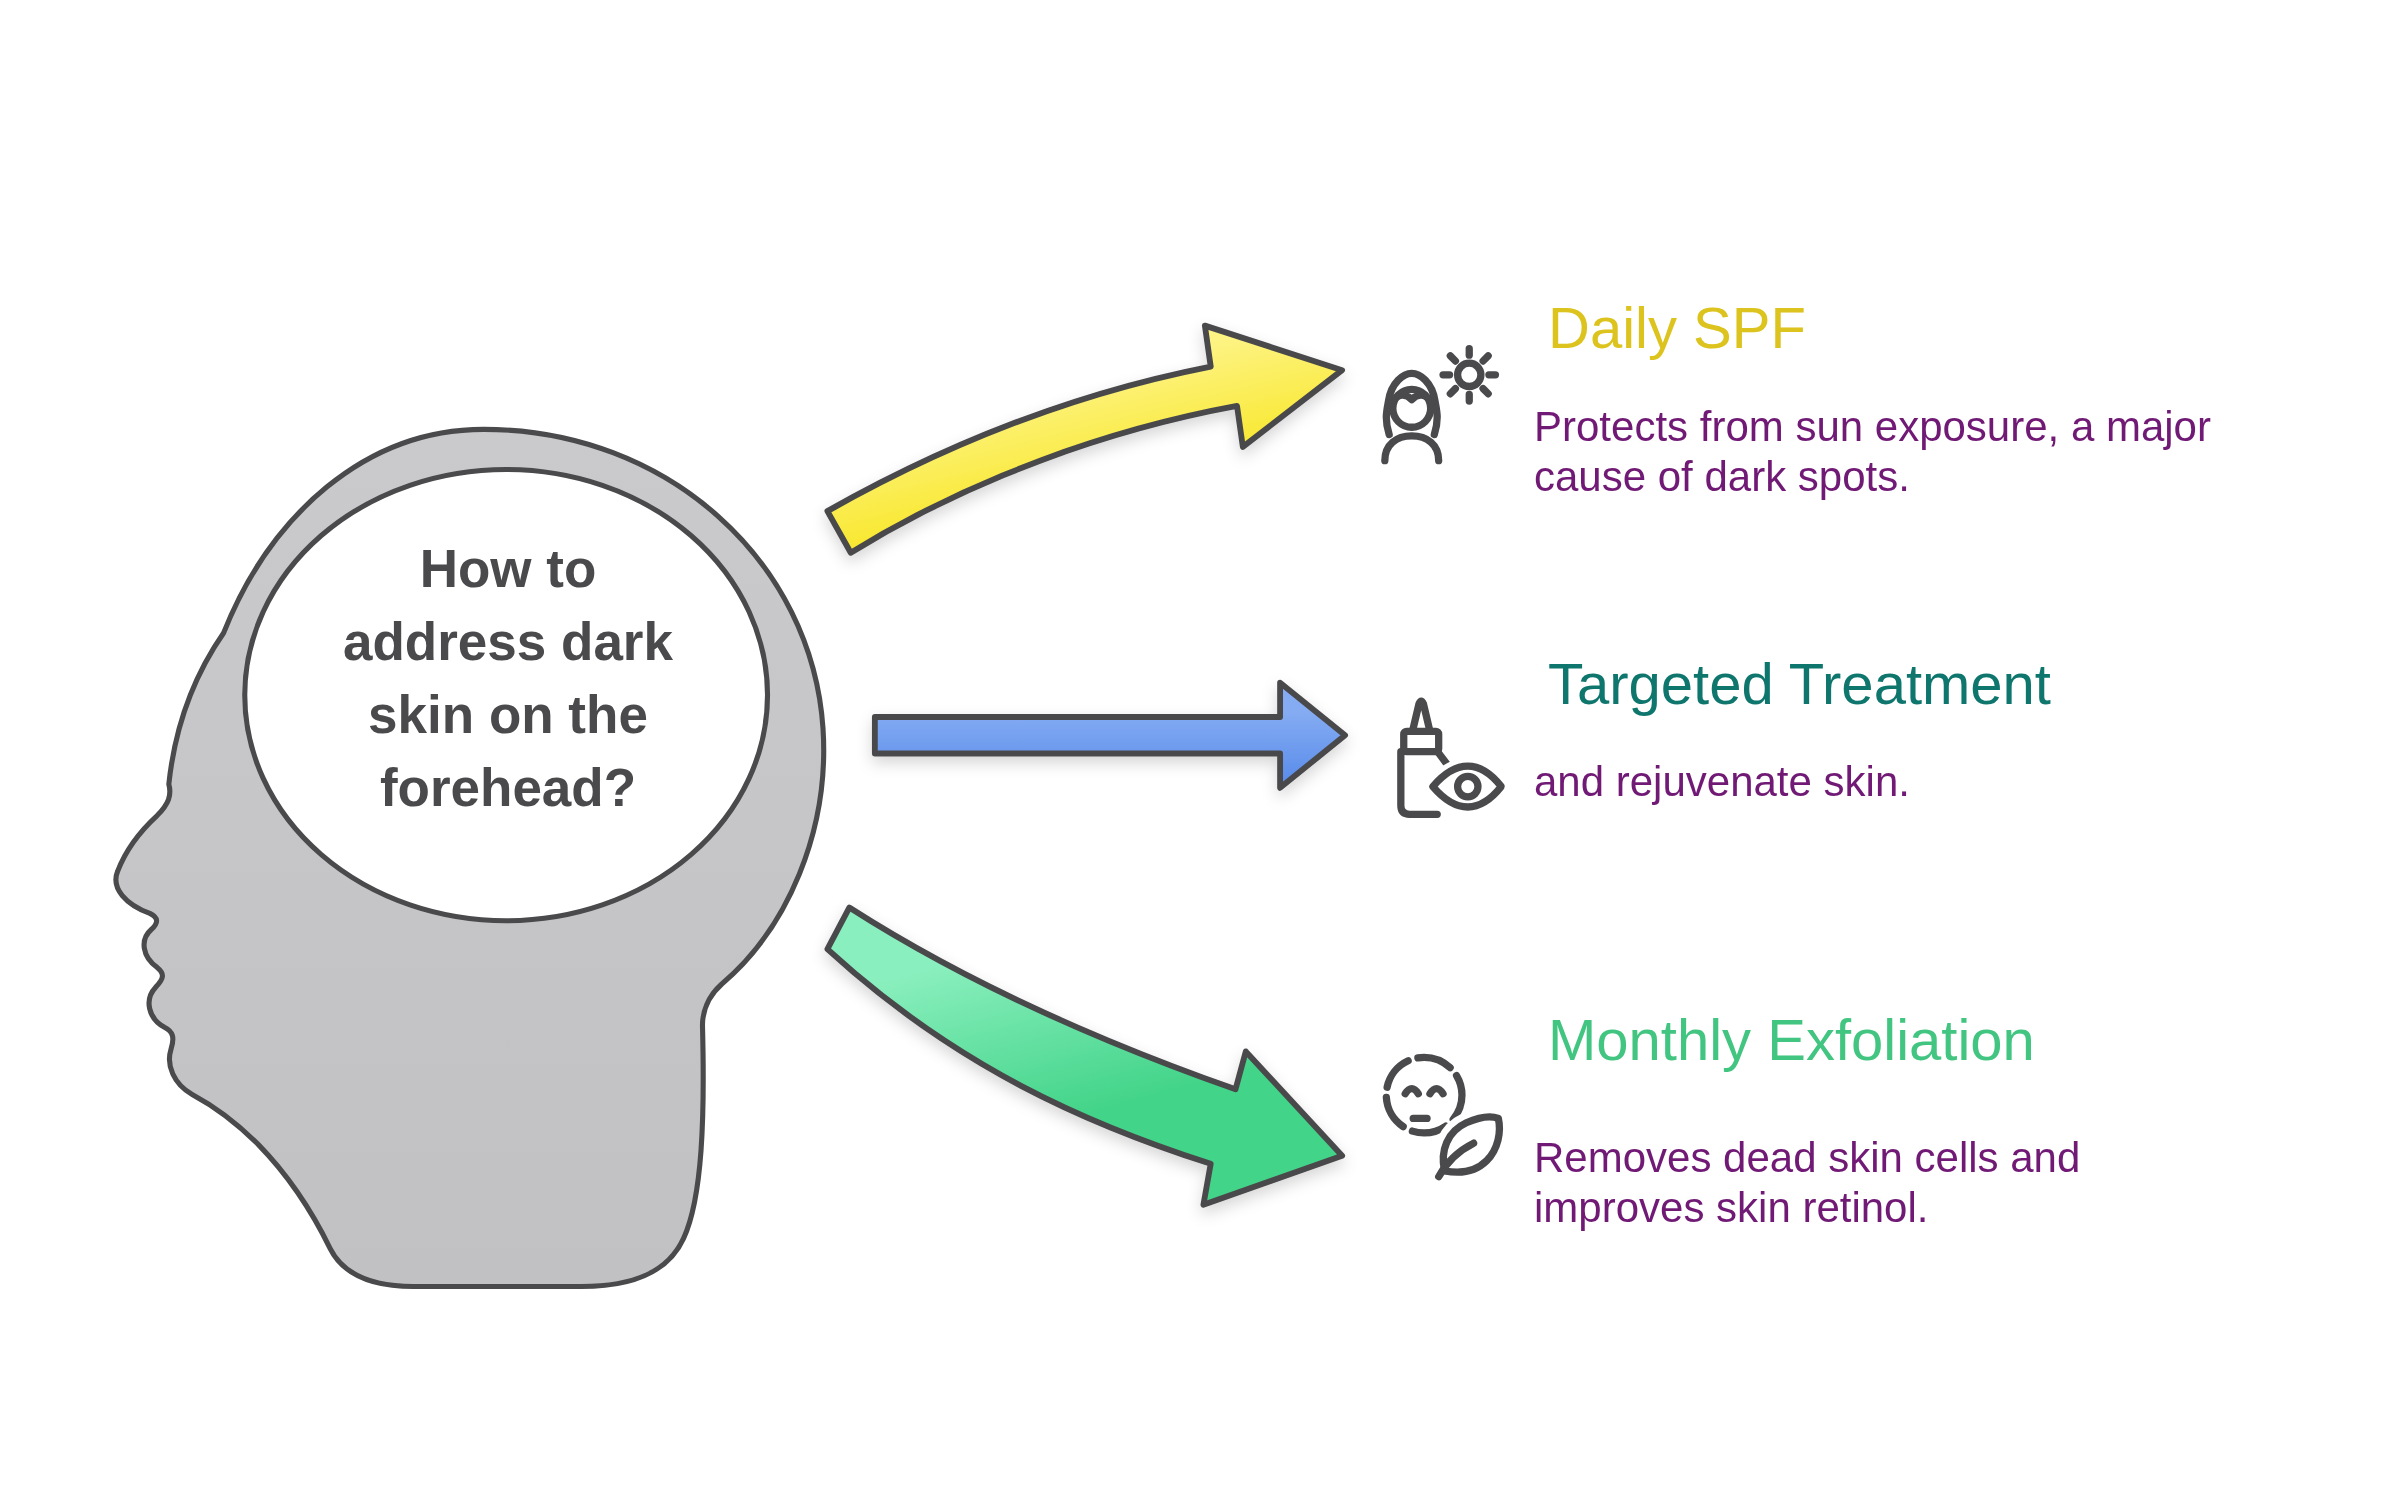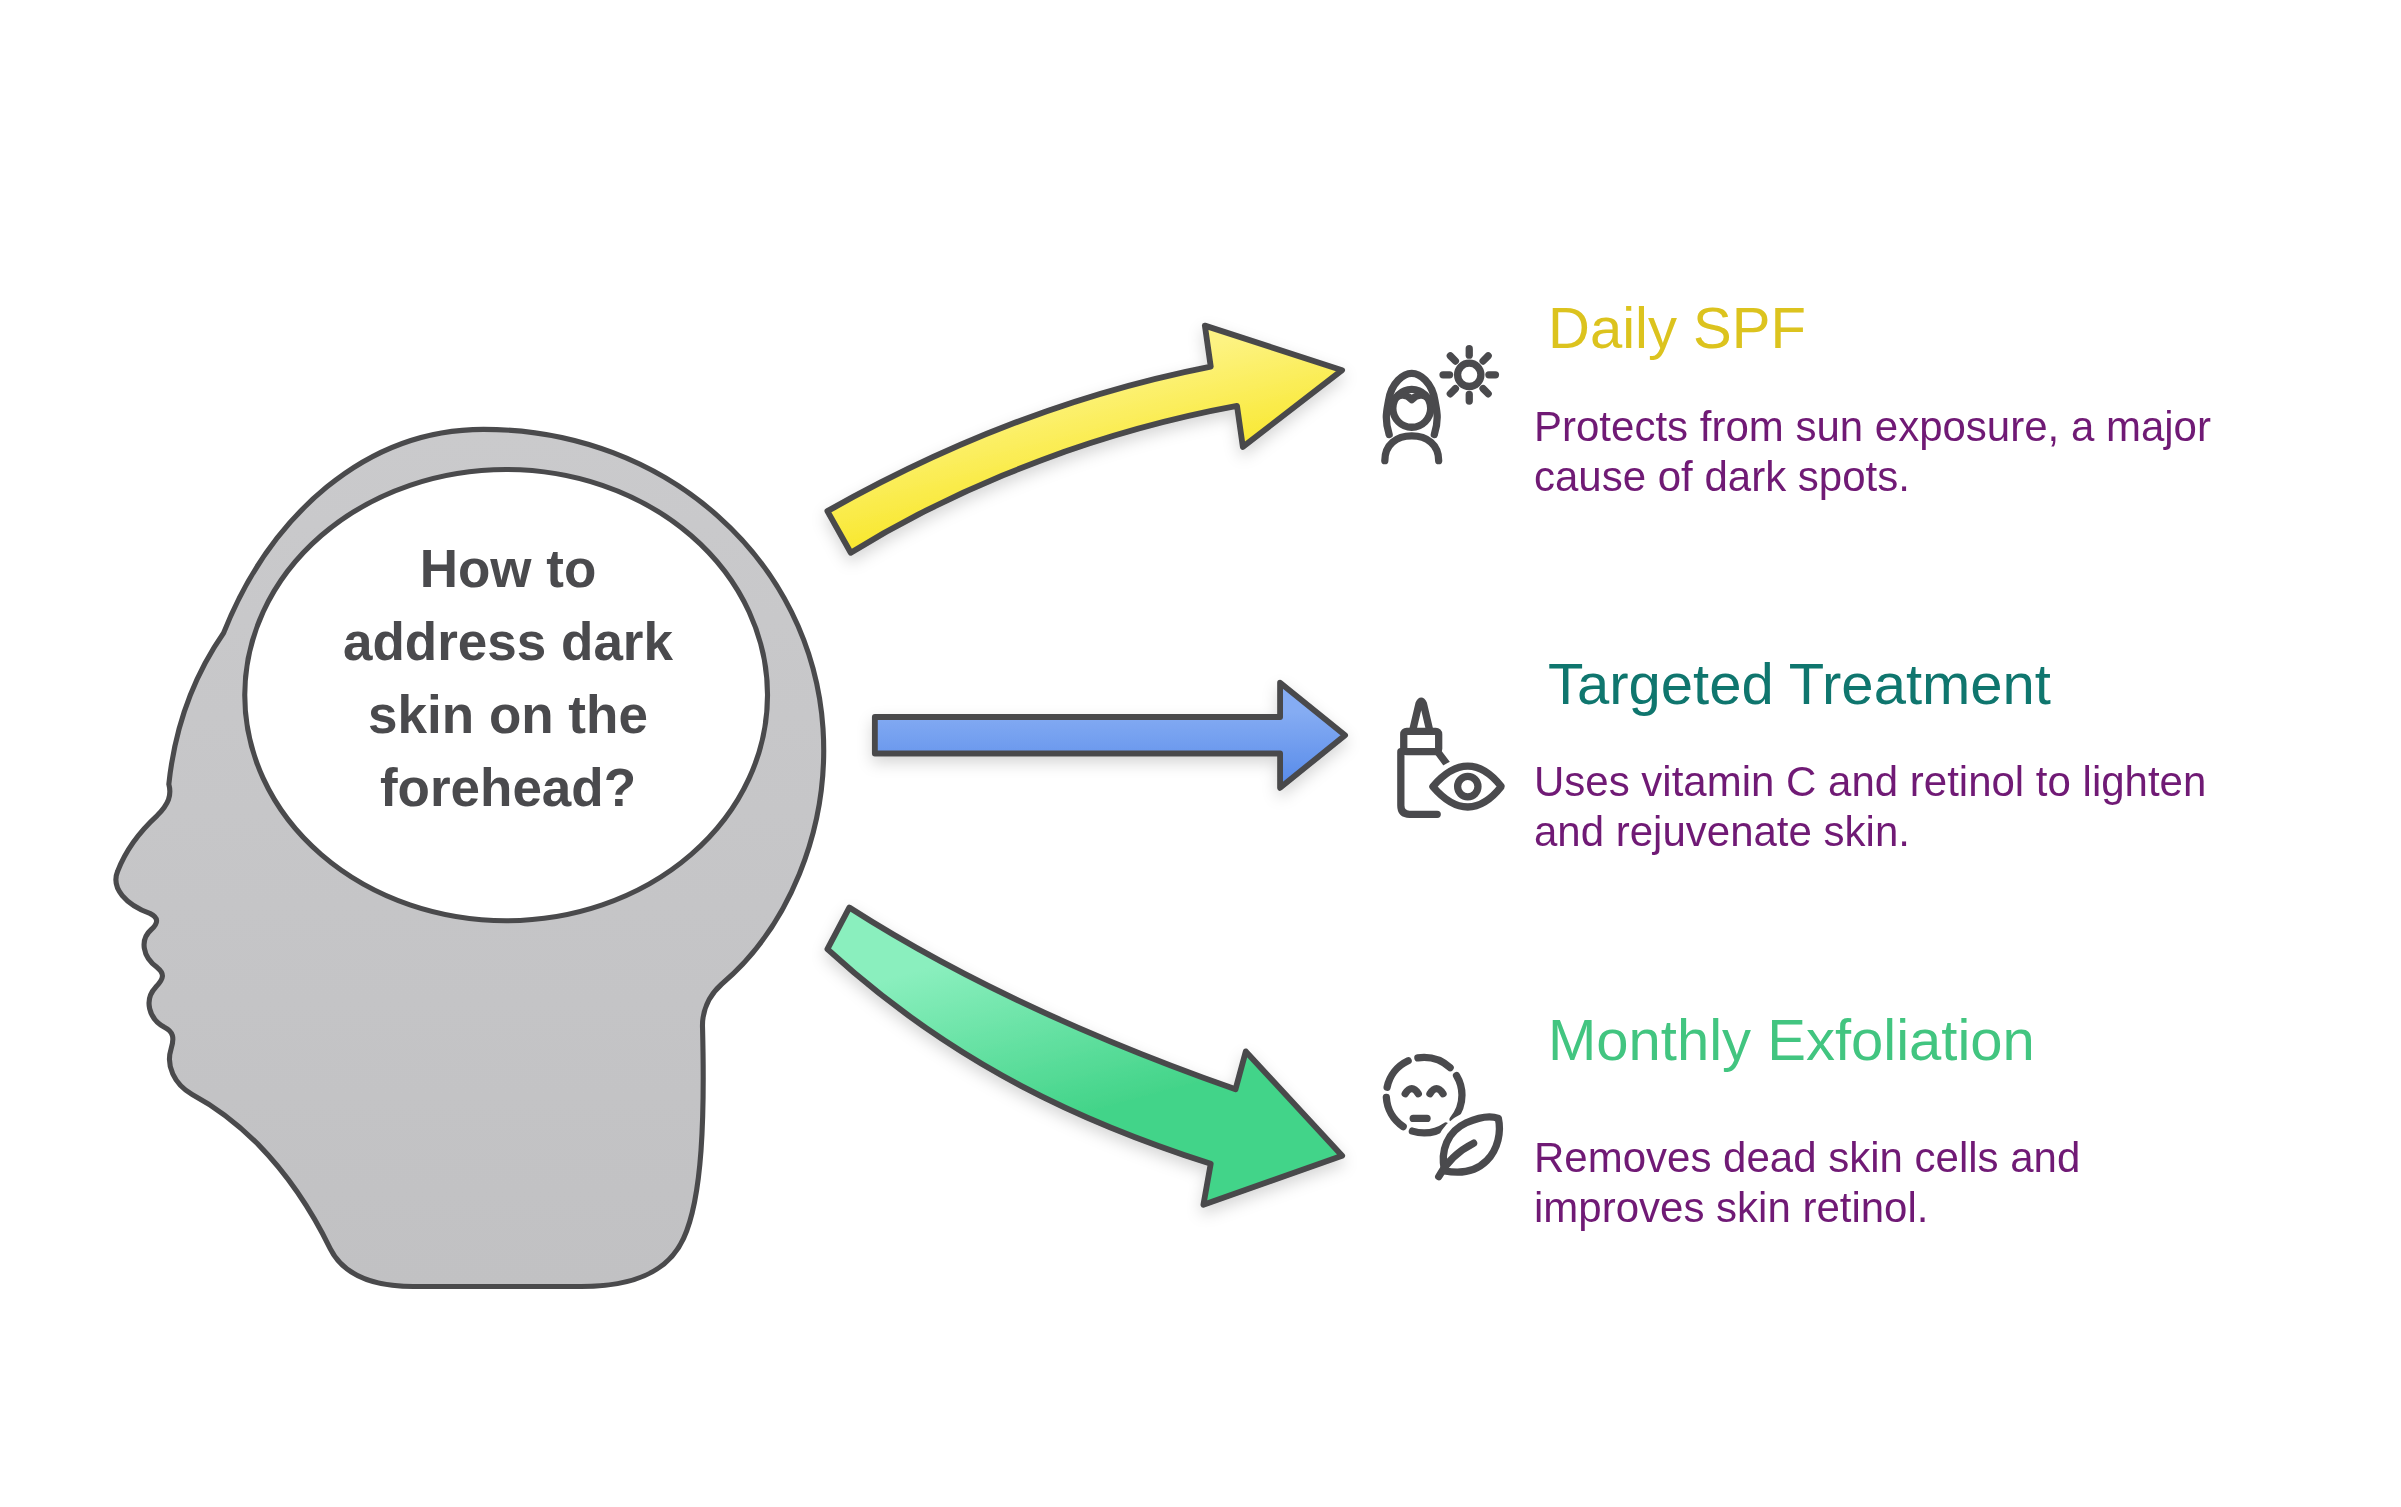--- a/index.html
+++ b/index.html
@@ -162,21 +162,20 @@
         <g>
           <path d="M 74 130 Q 98 102 122 102 Q 146 102 168 130 Q 146 158 122 158 Q 98 158 74 130 Z" fill="#ffffff" stroke="#ffffff" stroke-width="24"></path>
           <path d="M 74 130 Q 98 102 122 102 Q 146 102 168 130 Q 146 158 122 158 Q 98 158 74 130 Z"></path>
           <circle cx="122" cy="130" r="14"></circle>
         </g>
       </g>
     </svg>
   </div>
   <div class="section-title t2" style="color: #0f766e;">Targeted Treatment</div>
   <div class="section-desc d2">
-    <div>Uses vitamin C and retinol to lighten</div>
     <div>and rejuvenate skin.</div>
   </div>
 
   <div class="icon-box i3">
     <svg viewBox="0 0 180 180" width="131" height="131">
       <g fill="none" stroke="#4a4a4d" stroke-width="10" stroke-linecap="round" stroke-linejoin="round">
         <circle cx="62" cy="62" r="52" stroke-dasharray="48 14" stroke-dashoffset="12"></circle>
         <path d="M 36 60 Q 45 46 54 60"></path>
         <path d="M 70 60 Q 79 46 88 60"></path>
         <line x1="47" y1="94" x2="66" y2="94"></line>

